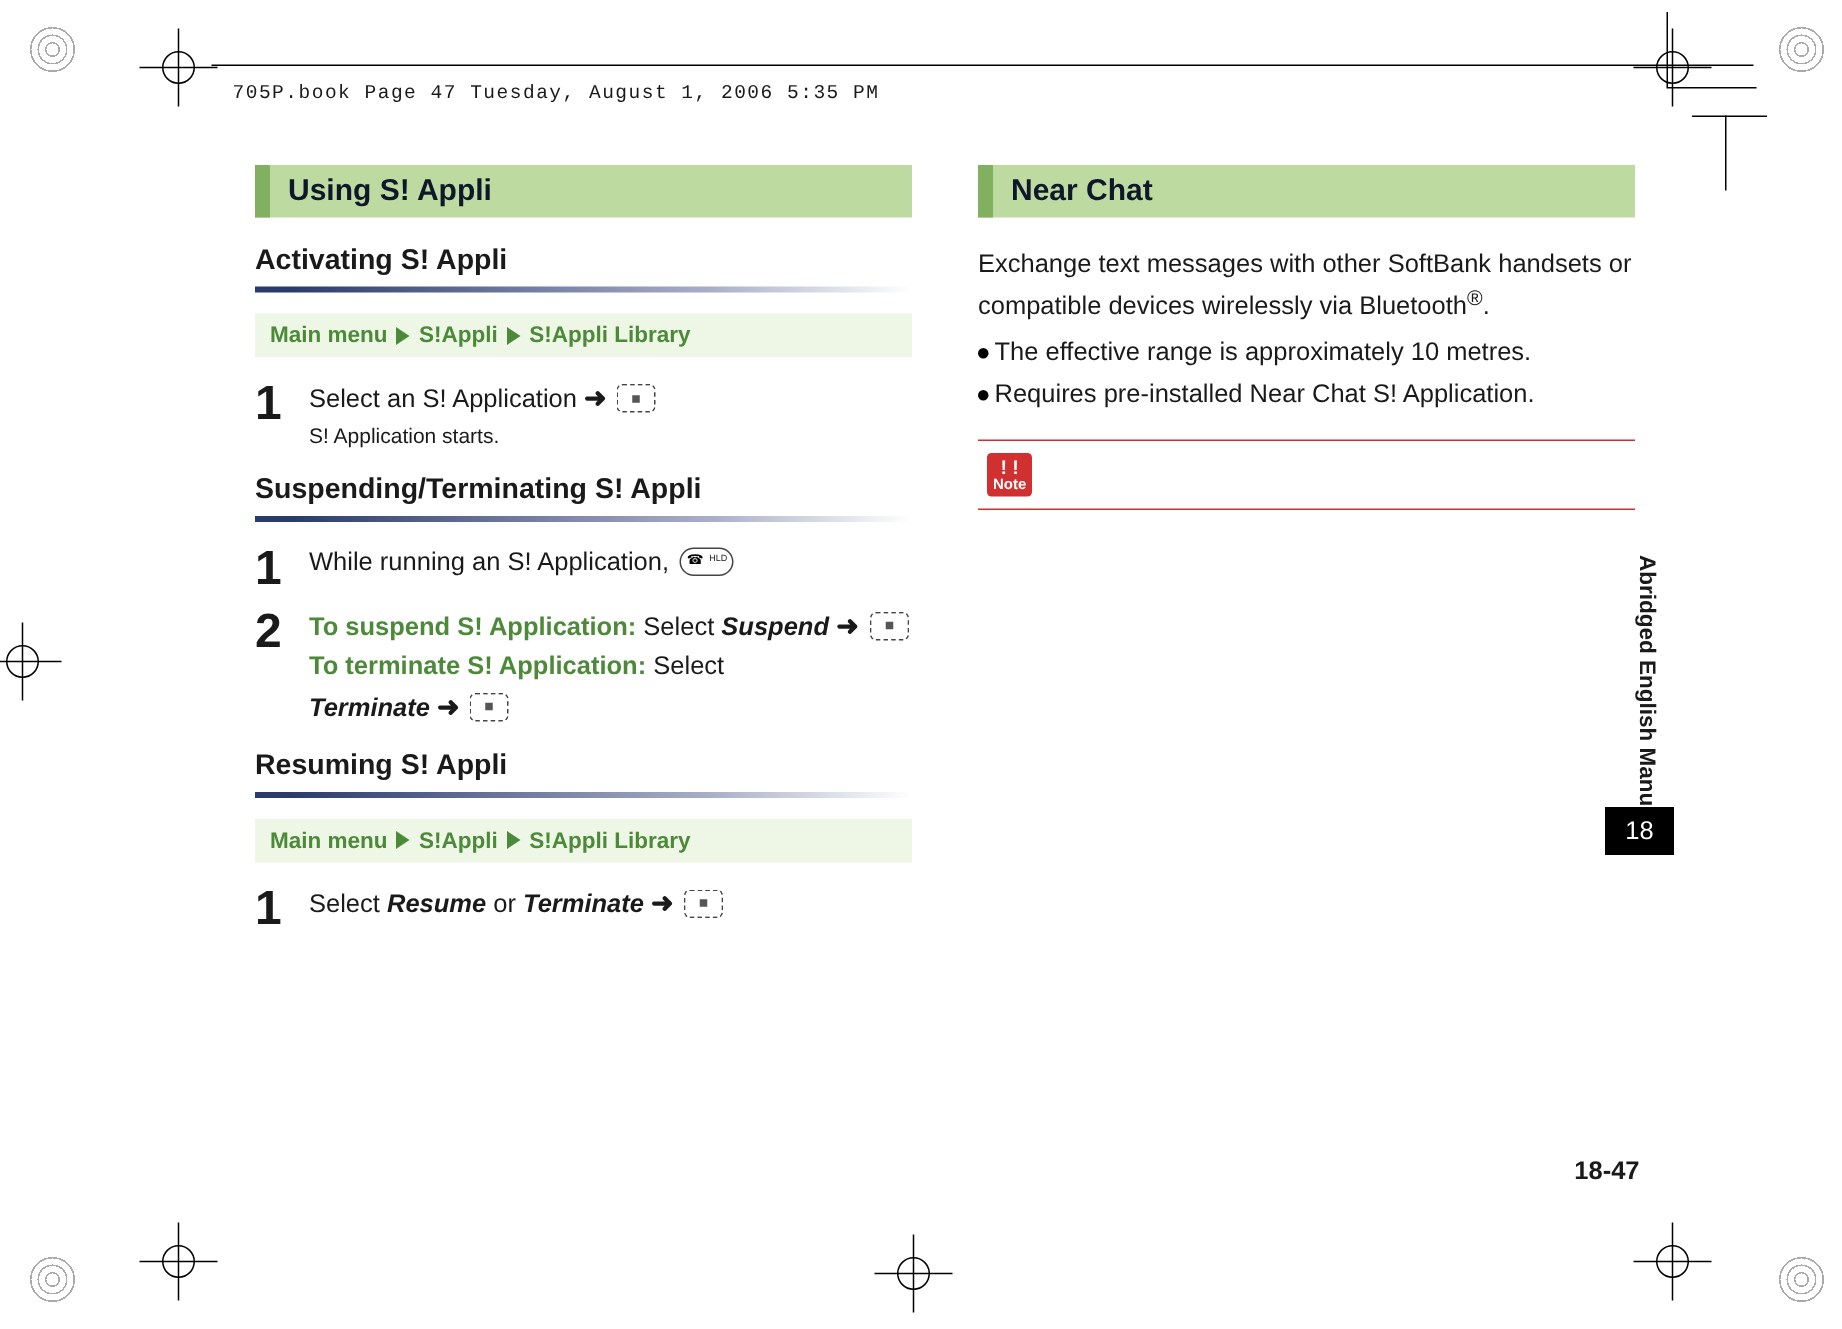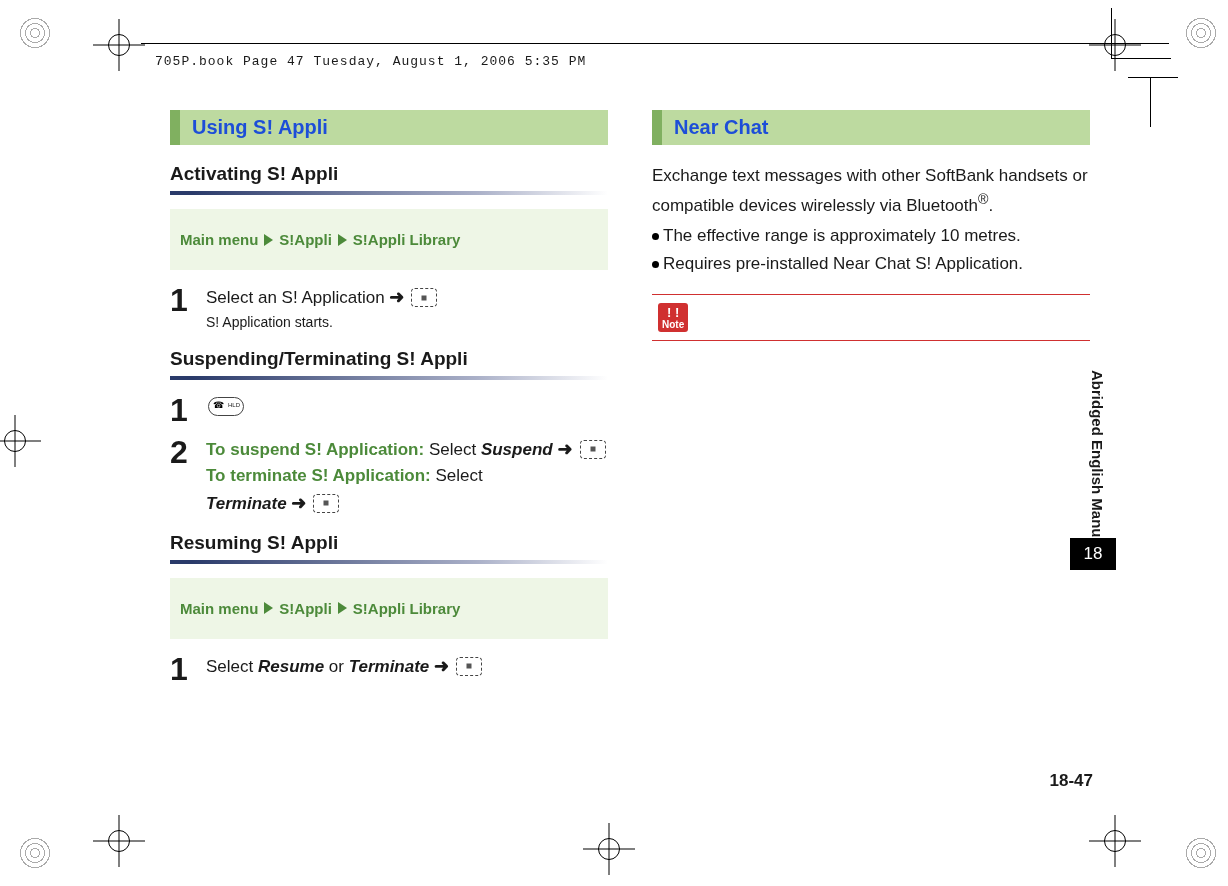--- a/index.html
+++ b/index.html
@@ -52,21 +52,21 @@
     top: 110px;
     left: 170px;
     width: 920px;
     display: flex;
     gap: 44px;
   }
   .col { width: 438px; }
 
   .section-title {
     background: #bddaa0;
-    color: #1d4ed8;
+    color: #0f172a;
     font-weight: bold;
     font-size: 20px;
     padding: 6px 12px;
     border-left: 10px solid #80b060;
     margin-bottom: 18px;
   }
   .sub-title {
     font-weight: bold;
     font-size: 19px;
     margin: 14px 0 6px 0;
@@ -75,21 +75,21 @@
     height: 4px;
     margin: 4px 0 14px 0;
     background: linear-gradient(to right, #2a3a6a 0%, #2a3a6a 5%, #aab0c8 70%, #fff 100%);
   }
 
   .breadcrumb {
     background: #eef6e6;
     color: #4c8a3a;
     font-weight: bold;
     font-size: 15px;
-    padding: 22px 10px;
+    padding: 6px 10px;
     display: flex;
     align-items: center;
     gap: 6px;
     margin-bottom: 14px;
   }
   .bc-arrow {
     display: inline-block;
     width: 0; height: 0;
     border-top: 6px solid transparent;
     border-bottom: 6px solid transparent;
@@ -270,20 +270,21 @@
         <div class="small">S! Application starts.</div>
       </div>
     </div>
 
     <div class="sub-title">Suspending/Terminating S! Appli</div>
     <div class="rule-fade"></div>
 
     <div class="step">
       <div class="step-num">1</div>
       <div class="step-body">
+        <span>While running an S! Application,</span>
         <span class="key-icon phone"></span>
       </div>
     </div>
 
     <div class="step">
       <div class="step-num">2</div>
       <div class="step-body">
         <span class="hl">To suspend S! Application:</span>
         <span>Select </span><span class="mi">Suspend</span>
         <span class="arrow-inline"> ➜ </span>

